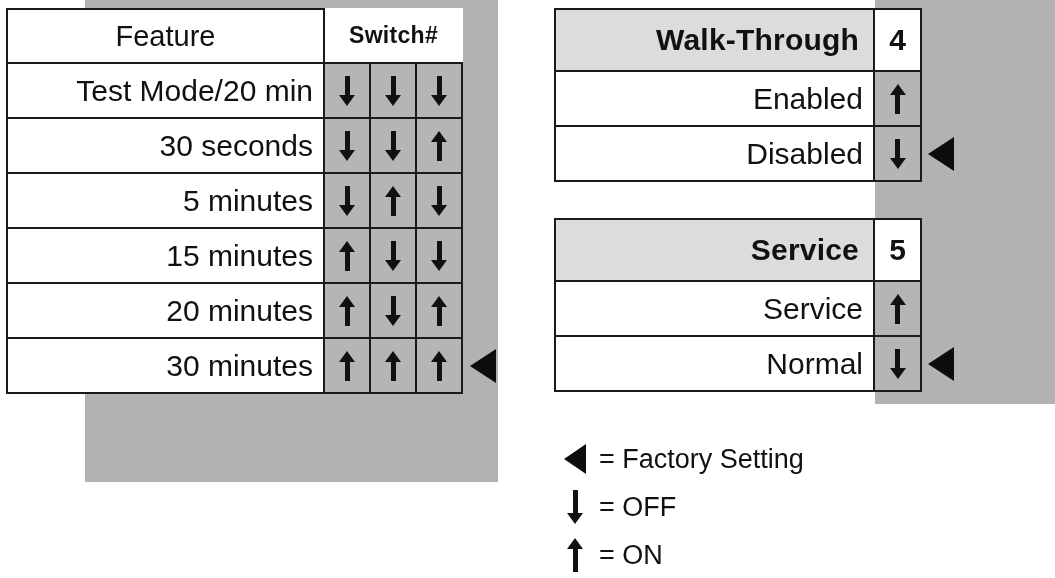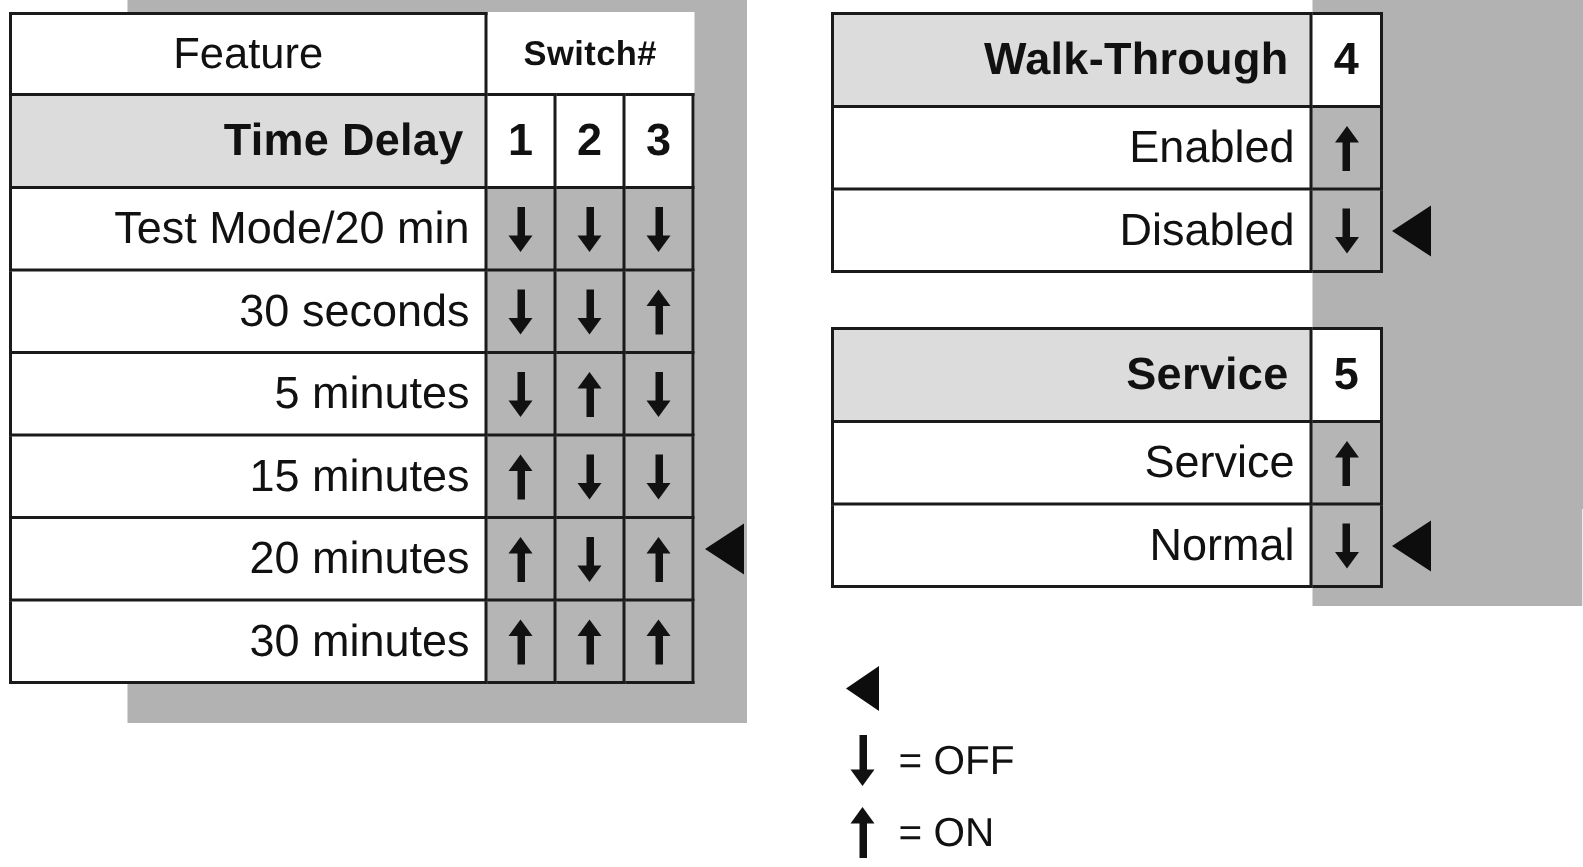--- a/index.html
+++ b/index.html
@@ -183,26 +183,20 @@
     <col class="feature-col">
       <col class="sw-col">
       <col class="sw-col">
       <col class="sw-col">
   </colgroup>
   <tbody>
     <tr>
       <td class="cell-feature-title">Feature</td>
       <td class="cell-switch-head" colspan="3">Switch#</td>
     </tr>
-    <tr>
-      <td class="cell-section-head">Time Delay</td>
-      <td class="cell-num-head">1</td>
-      <td class="cell-num-head">2</td>
-      <td class="cell-num-head">3</td>
-    </tr>
   </tbody>
   <tbody id="time-delay-body">
       <tr>
         <td class="cell-row-label">Test Mode/20 min</td>
         <td class="cell-switch"><span class="arrow down"><span class="shaft"></span><span class="head"></span></span></td>
         <td class="cell-switch"><span class="arrow down"><span class="shaft"></span><span class="head"></span></span></td>
         <td class="cell-switch"><span class="arrow down"><span class="shaft"></span><span class="head"></span></span></td>
       </tr>
       <tr>
         <td class="cell-row-label">30 seconds</td>
@@ -285,20 +279,21 @@
 
 <div class="factory-marker" id="marker-time-delay"></div>
 <div class="factory-marker" id="marker-walk-through"></div>
 <div class="factory-marker" id="marker-service"></div>
 
 <div id="legend">
     <div class="legend-row">
       <div class="legend-glyph">
         <div class="tri-left"></div>
       </div>
+      <div class="legend-text">= Factory Setting</div>
     </div>
     <div class="legend-row">
       <div class="legend-glyph">
         <span class="arrow down">
           <span class="shaft"></span>
           <span class="head"></span>
         </span>
       </div>
       <div class="legend-text">= OFF</div>
     </div>

